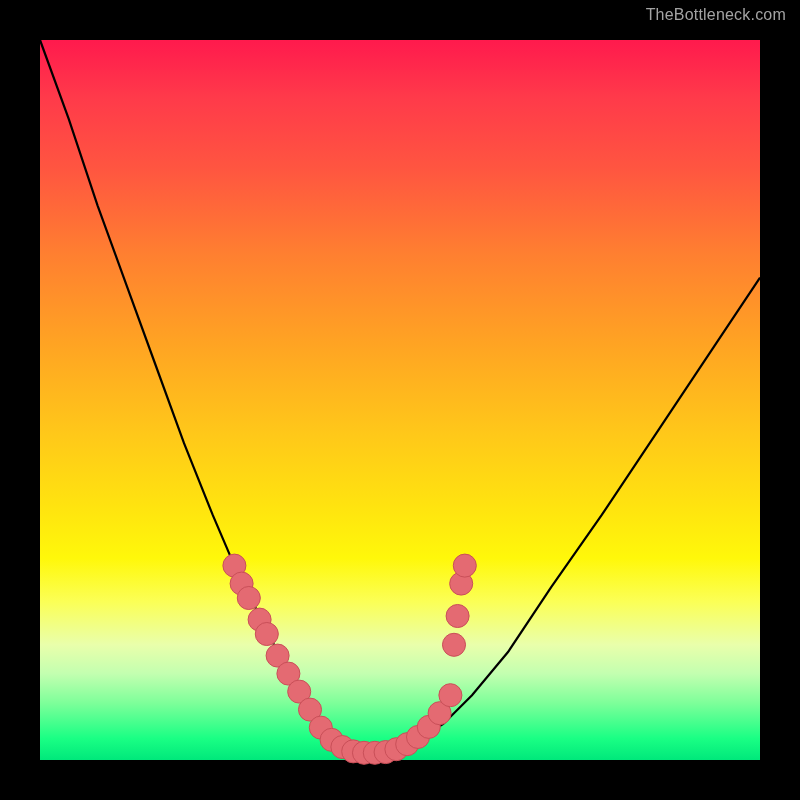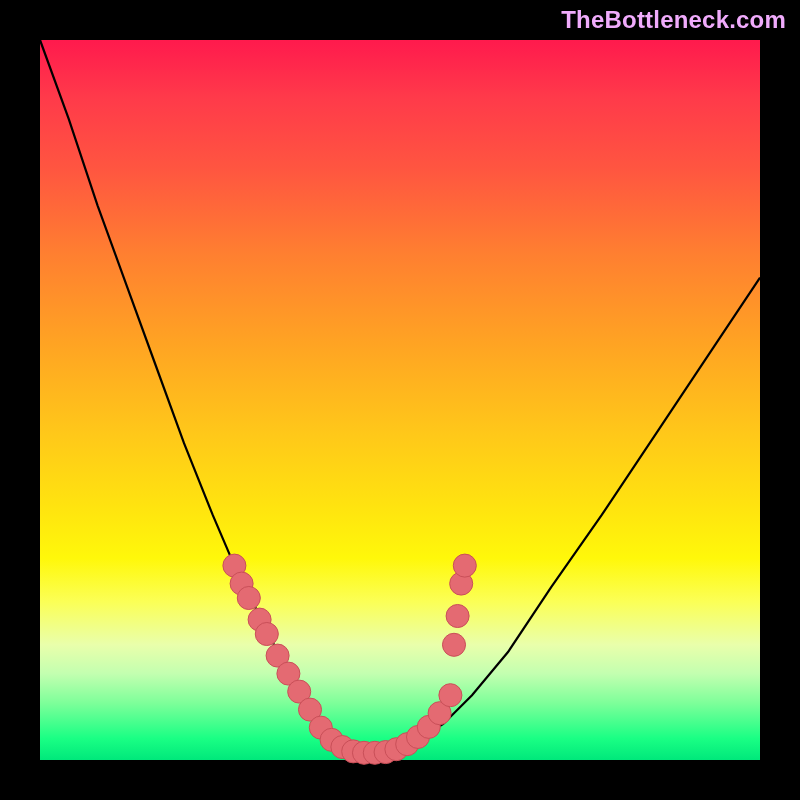--- a/index.html
+++ b/index.html
@@ -37,23 +37,23 @@
       #c3ffb0 88%,
       #7fff9a 92%,
       #1aff84 97%,
       #00e87b 100%
     );
   }
   .watermark {
     position: absolute;
     top: 6px;
     right: 14px;
-    color: #f0abfc;
-    font-size: 24px;
-    font-weight: 700;
+    color: #a3a3a3;
+    font-size: 16px;
+    font-weight: 400;
     letter-spacing: 0.2px;
     user-select: none;
   }
   svg.curve {
     position: absolute;
     left: 0;
     top: 0;
     width: 720px;
     height: 720px;
     overflow: visible;

